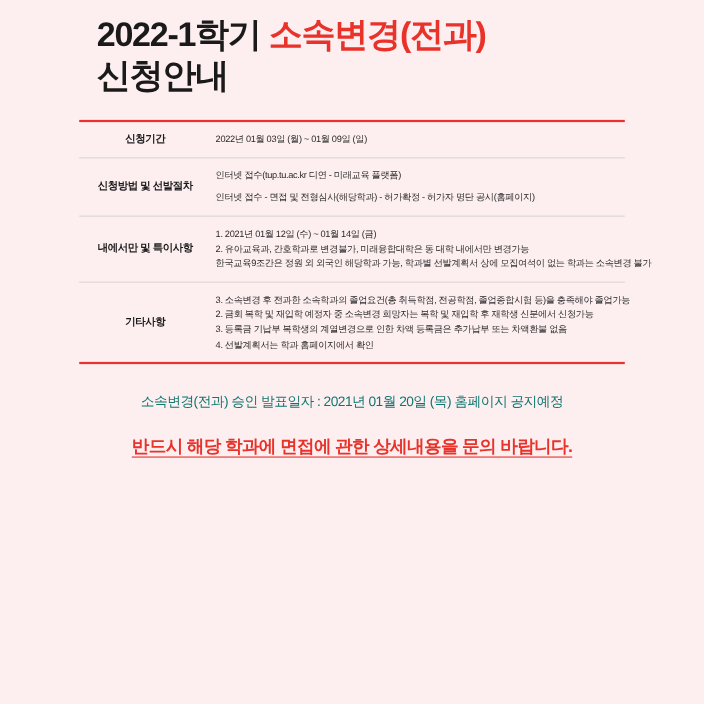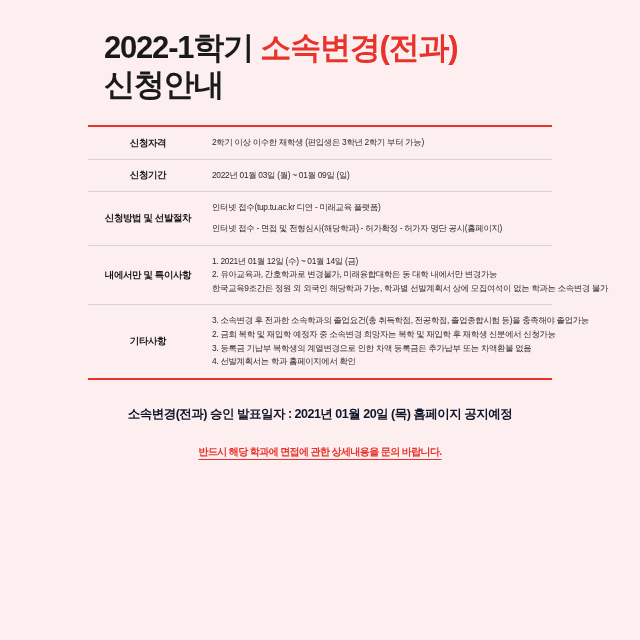--- a/index.html
+++ b/index.html
@@ -12,21 +12,21 @@
     background: #fdeef0;
     font-family: "Liberation Sans", sans-serif;
     color: #111;
     overflow: hidden;
   }
   .page {
     position: relative;
     width: 640px;
     height: 640px;
     box-sizing: border-box;
-    padding: 16px;
+    padding: 0;
   }
   
   .title-block {
     padding: 14px 0 0 88px;
   }
   .title-line {
     font-size: 31px;
     font-weight: bold;
     letter-spacing: -1.2px;
     line-height: 1.18;
@@ -81,53 +81,47 @@
   .underline-red {
     text-decoration-color: #e8322a;
   }
   
   .footer {
     margin-top: 26px;
     text-align: center;
   }
   .footer .notice-1 {
     font-size: 12.5px;
-    font-weight: bold;
-    color: #0f172a;
+    font-weight: normal;
+    color: #0f766e;
     letter-spacing: -0.5px;
   }
   .footer .notice-2 {
     margin-top: 22px;
-    font-size: 10px;
+    font-size: 16px;
     font-weight: bold;
     color: #e8322a;
     letter-spacing: -0.6px;
     text-decoration: underline;
     text-underline-offset: 4px;
   }
 </style>
 </head>
 <body>
 
 <div class="page">
 
   <div class="title-block">
     <div class="title-line"><span>2022-1학기 </span><span class="title-accent">소속변경(전과)</span></div>
     <div class="title-line">신청안내</div>
   </div>
 
   <div class="table-wrap">
     <table class="info">
       <tbody>
-        <tr>
-          <td class="label">신청자격</td>
-          <td class="value">
-            <span class="ln">2학기 이상 이수한 재학생 (편입생은 3학년 2학기 부터 가능)</span>
-          </td>
-        </tr>
         <tr>
           <td class="label">신청기간</td>
           <td class="value">
             <span class="ln">2022년 01월 03일 (월) ~ 01월 09일 (일)</span>
           </td>
         </tr>
         <tr>
           <td class="label">신청방법 및 선발절차</td>
           <td class="value">
             <span class="ln">인터넷 접수(tup.tu.ac.kr 디연 - 미래교육 플랫폼)</span>

